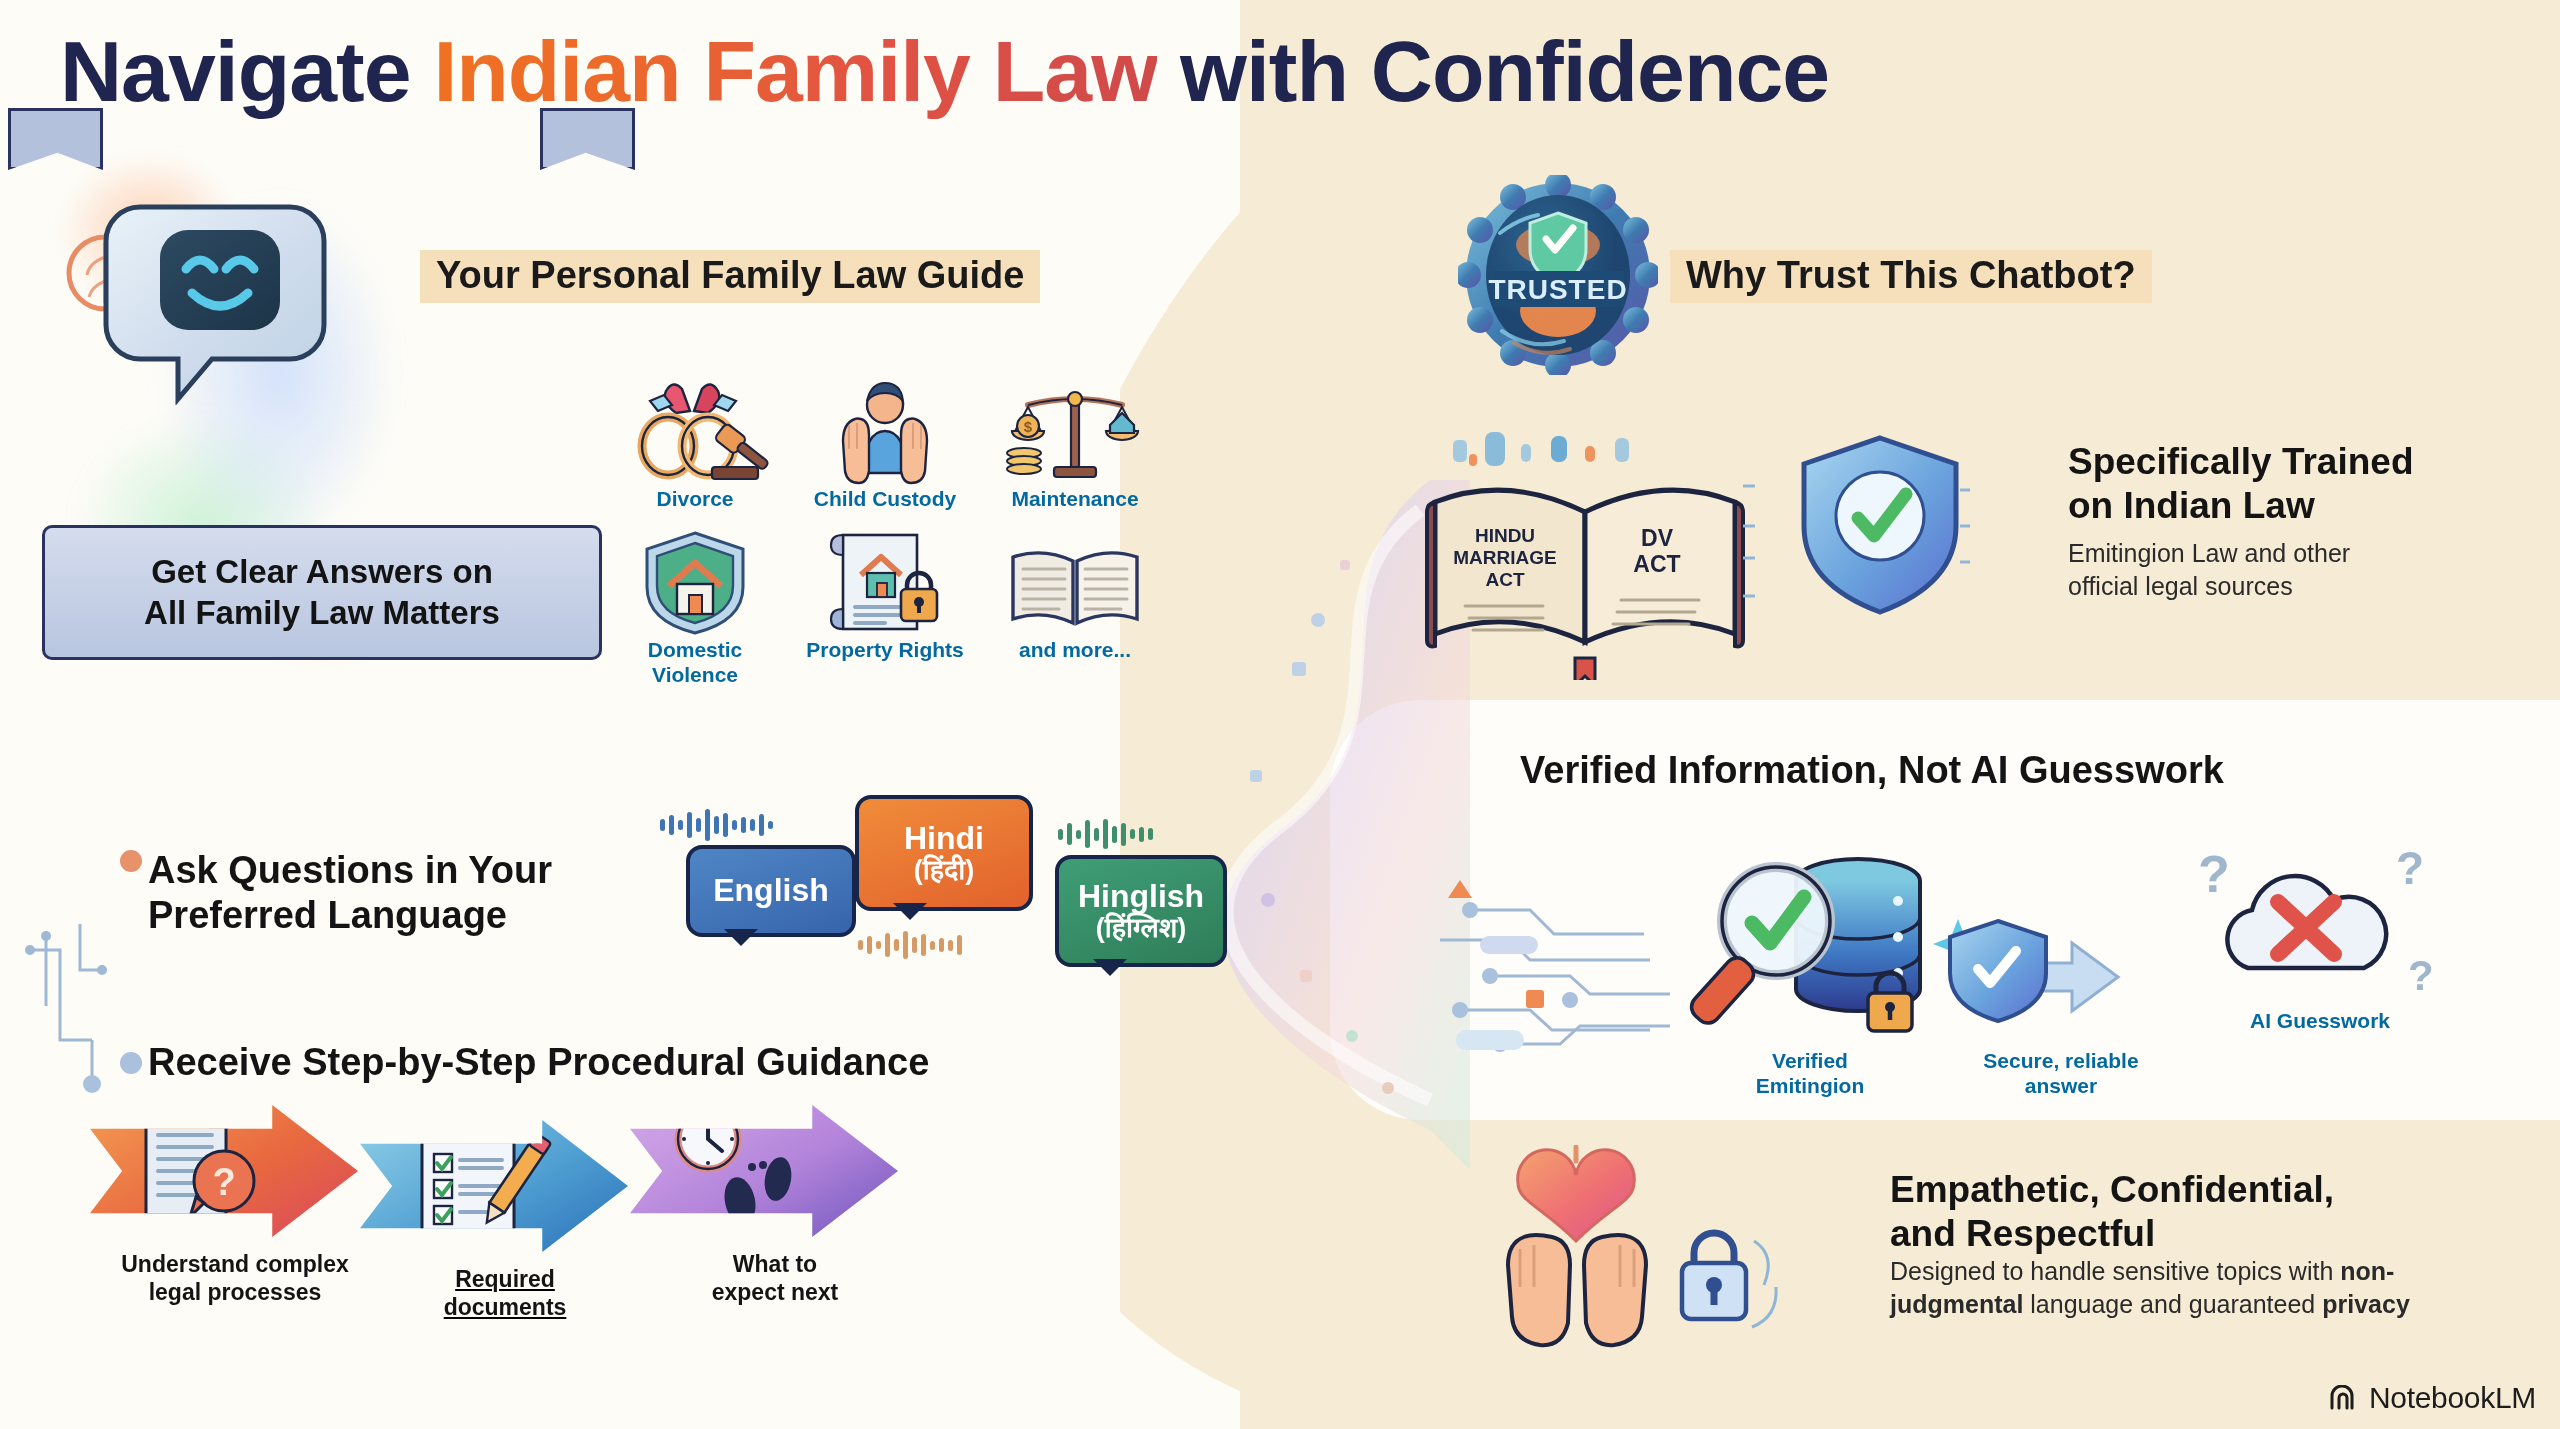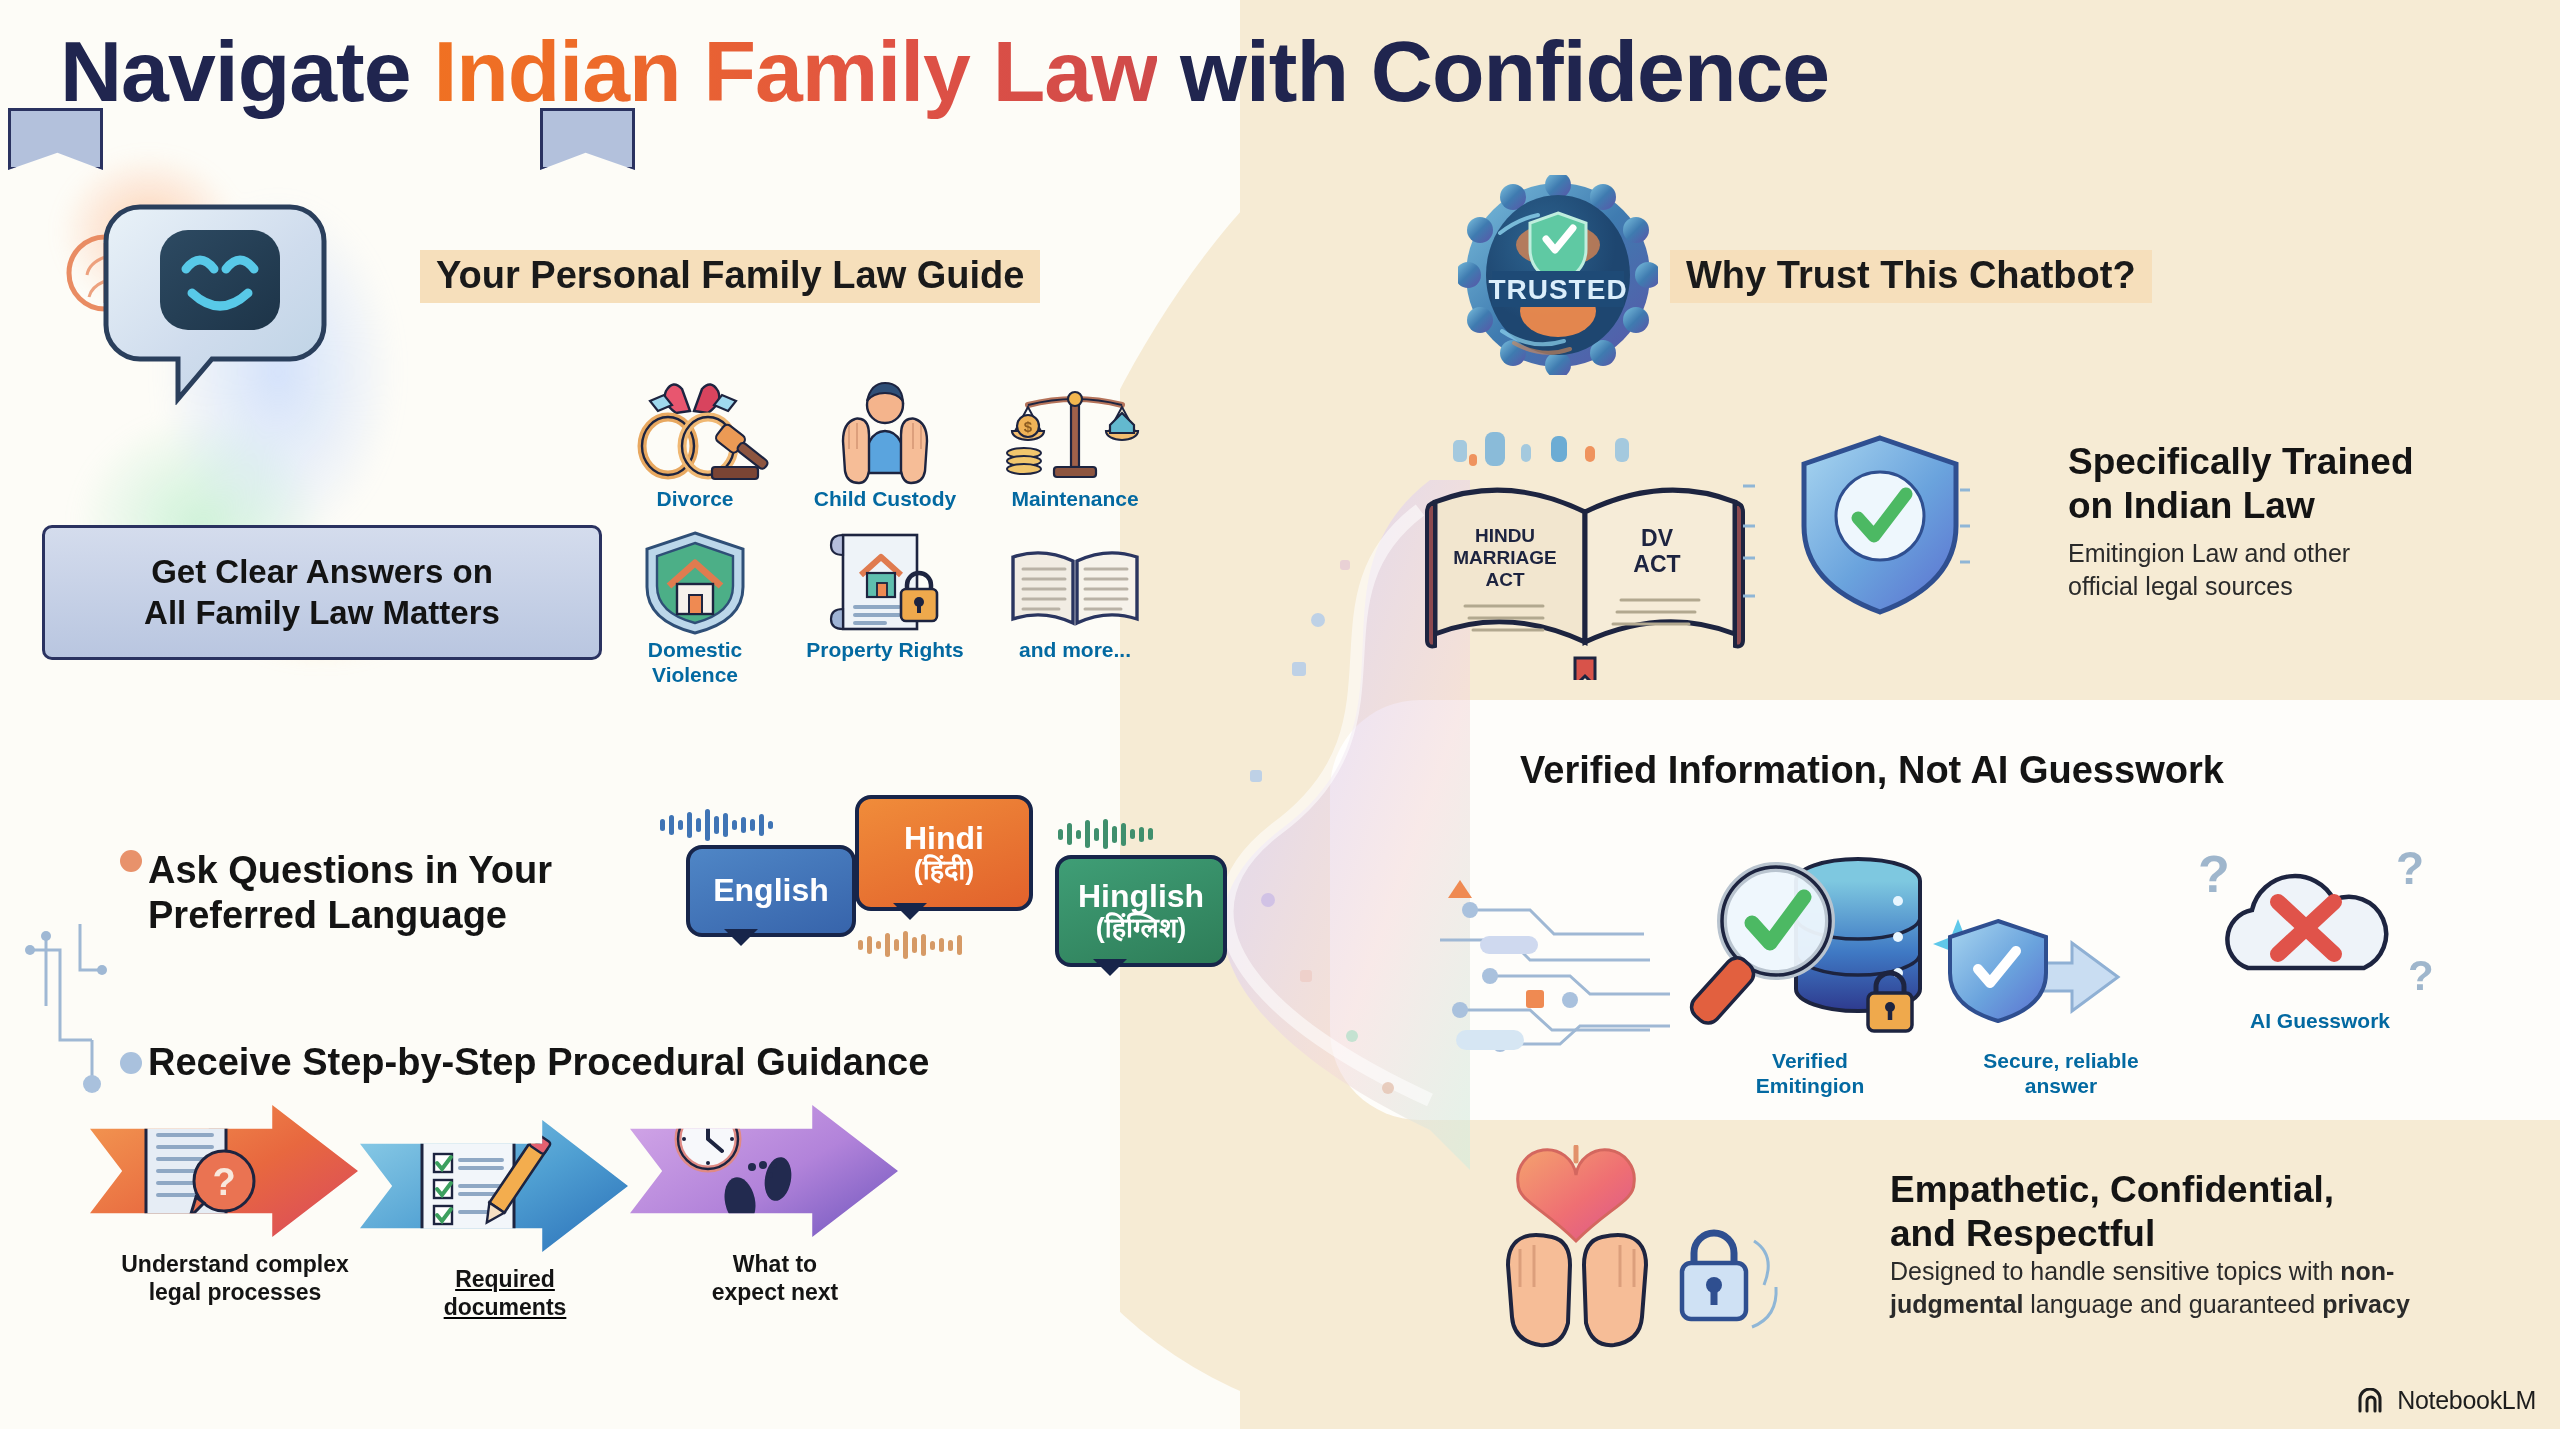--- a/index.html
+++ b/index.html
@@ -116,21 +116,21 @@
   }
   .a1{ background:linear-gradient(150deg,#f39a52,#e8683f 55%,#d9485f); }
   .a2{ background:linear-gradient(150deg,#8fcfe8,#4f9fd2 55%,#2a6fb8); }
   .a3{ background:linear-gradient(150deg,#d4a8e8,#b283da 55%,#6e55bd); }
   .step .lbl{ margin-top:14px; font-size:23px; font-weight:bold; color:#141414; text-align:center; line-height:1.2; }
 
   .dot{ position:absolute; border-radius:50%; }
 
   .nblm{
     position:absolute; right:24px; bottom:14px; display:flex; align-items:center; gap:10px;
-    font-size:25px; color:#1d1d1d; letter-spacing:-.3px;
+    font-size:30px; color:#1d1d1d; letter-spacing:-.3px;
   }
 </style>
 </head>
 <body>
 
 <div id="stage">
 
   <div class="bg-cream"></div>
   <div class="bg-cream2"></div>
   <div class="white-left"></div>

